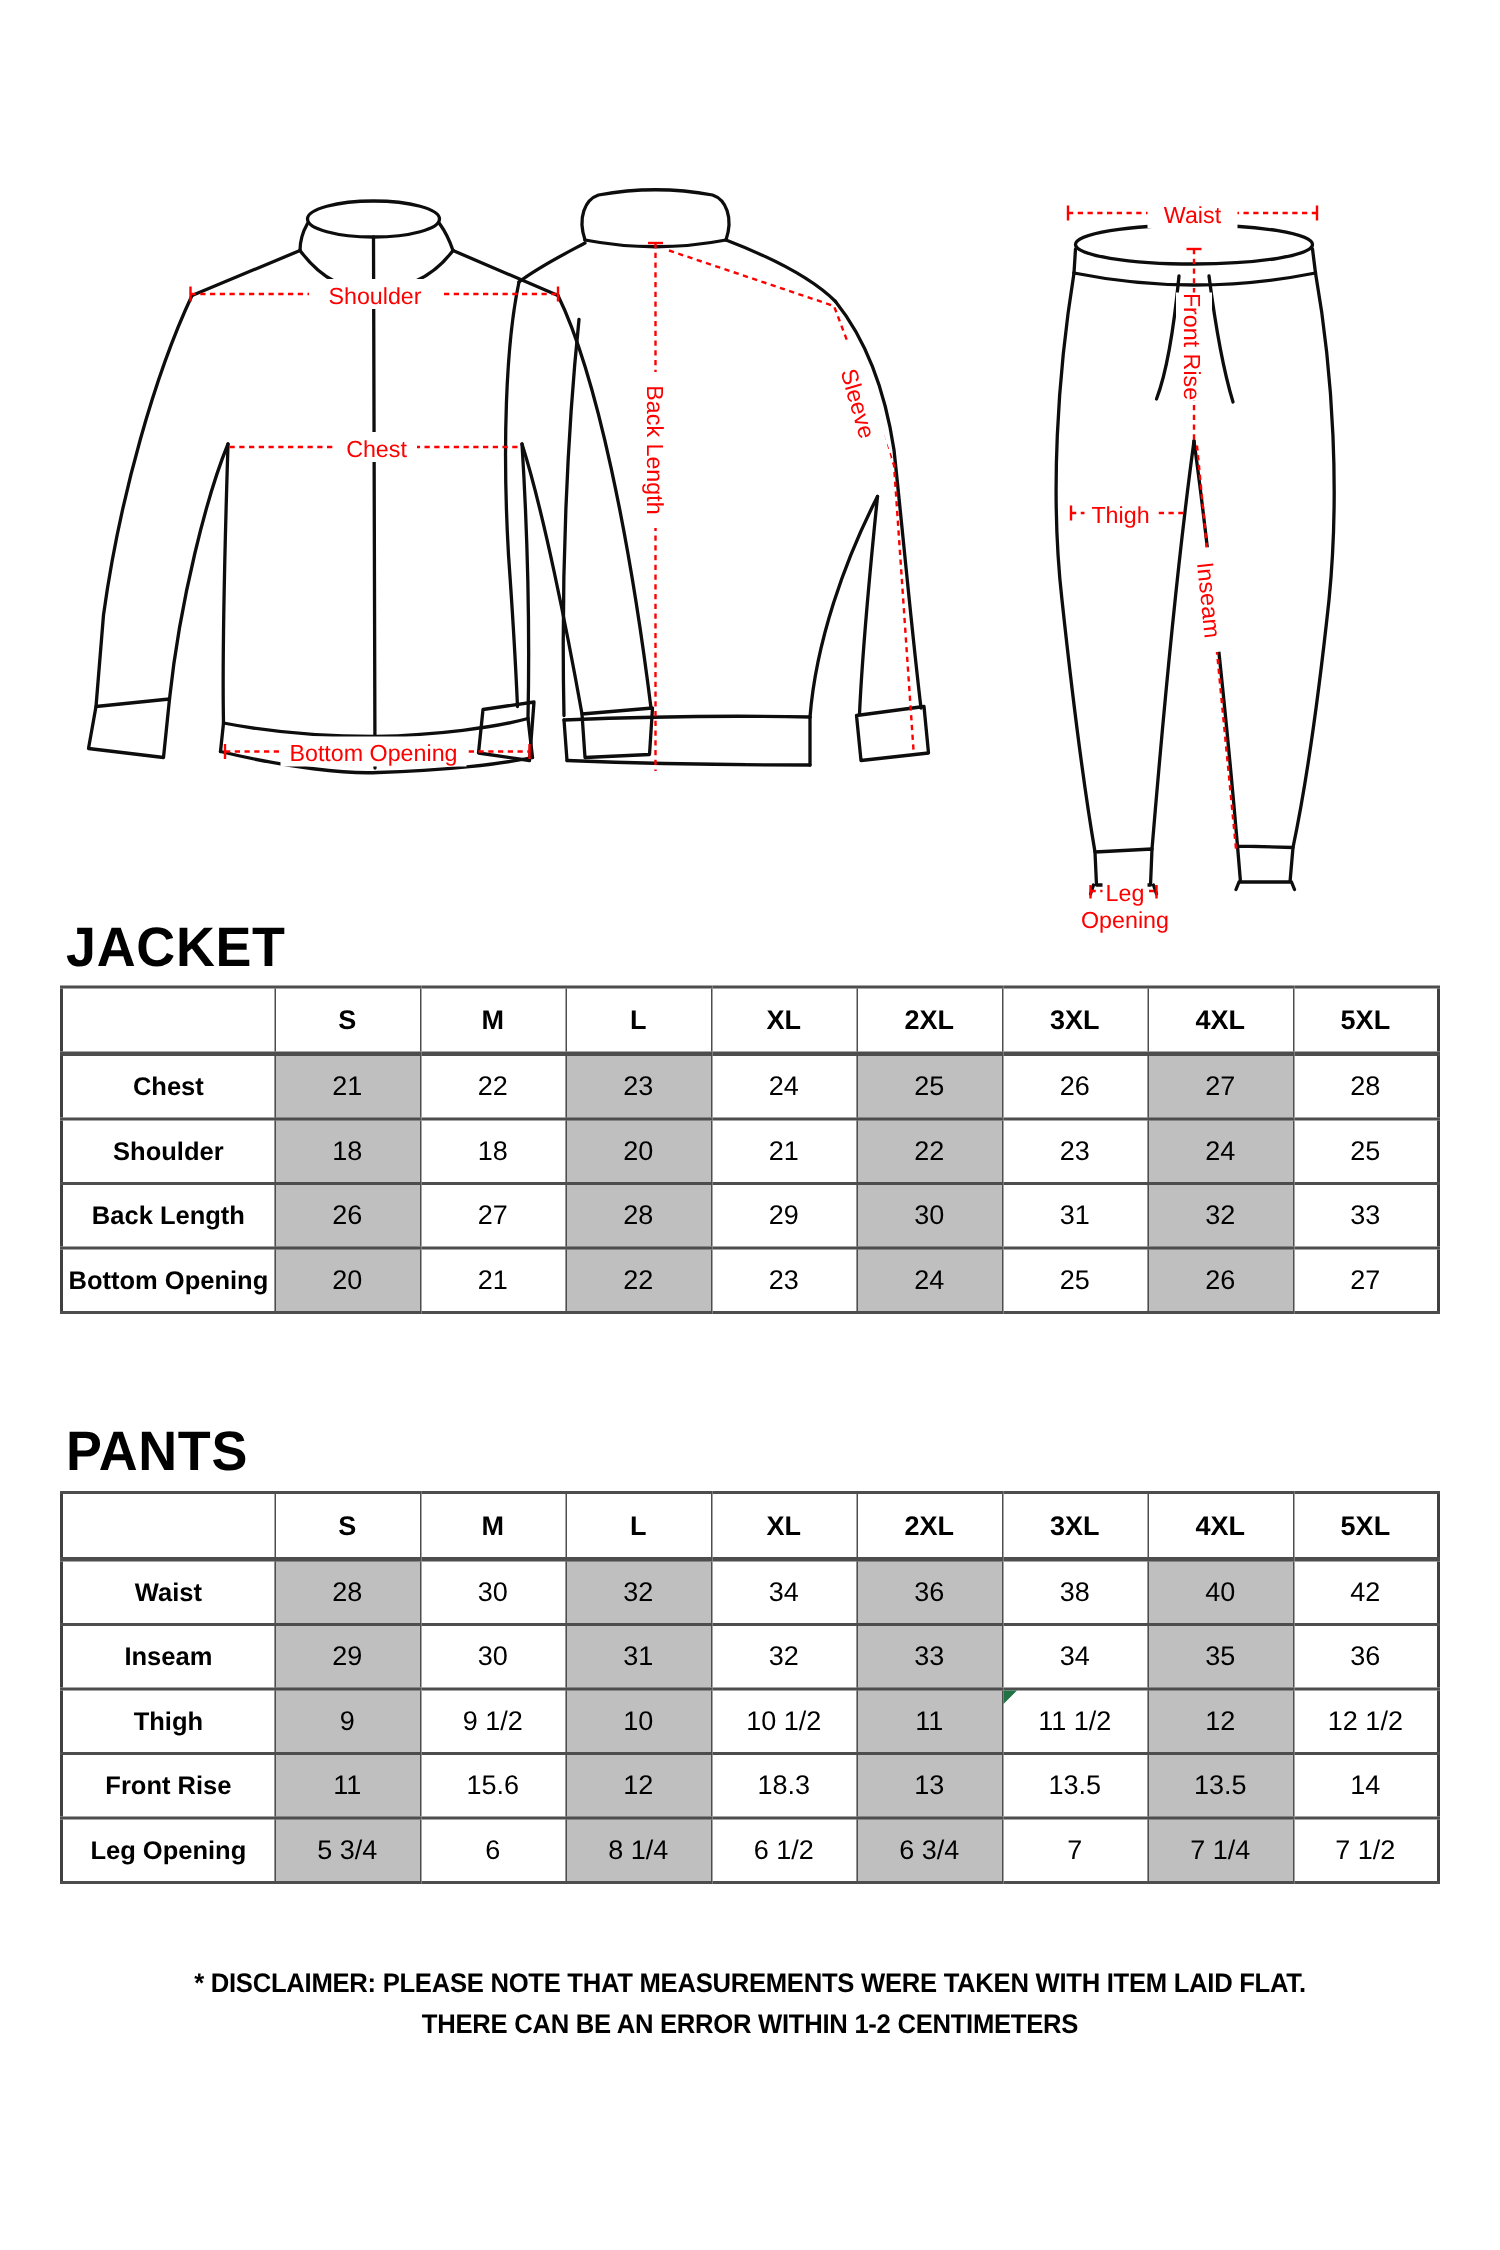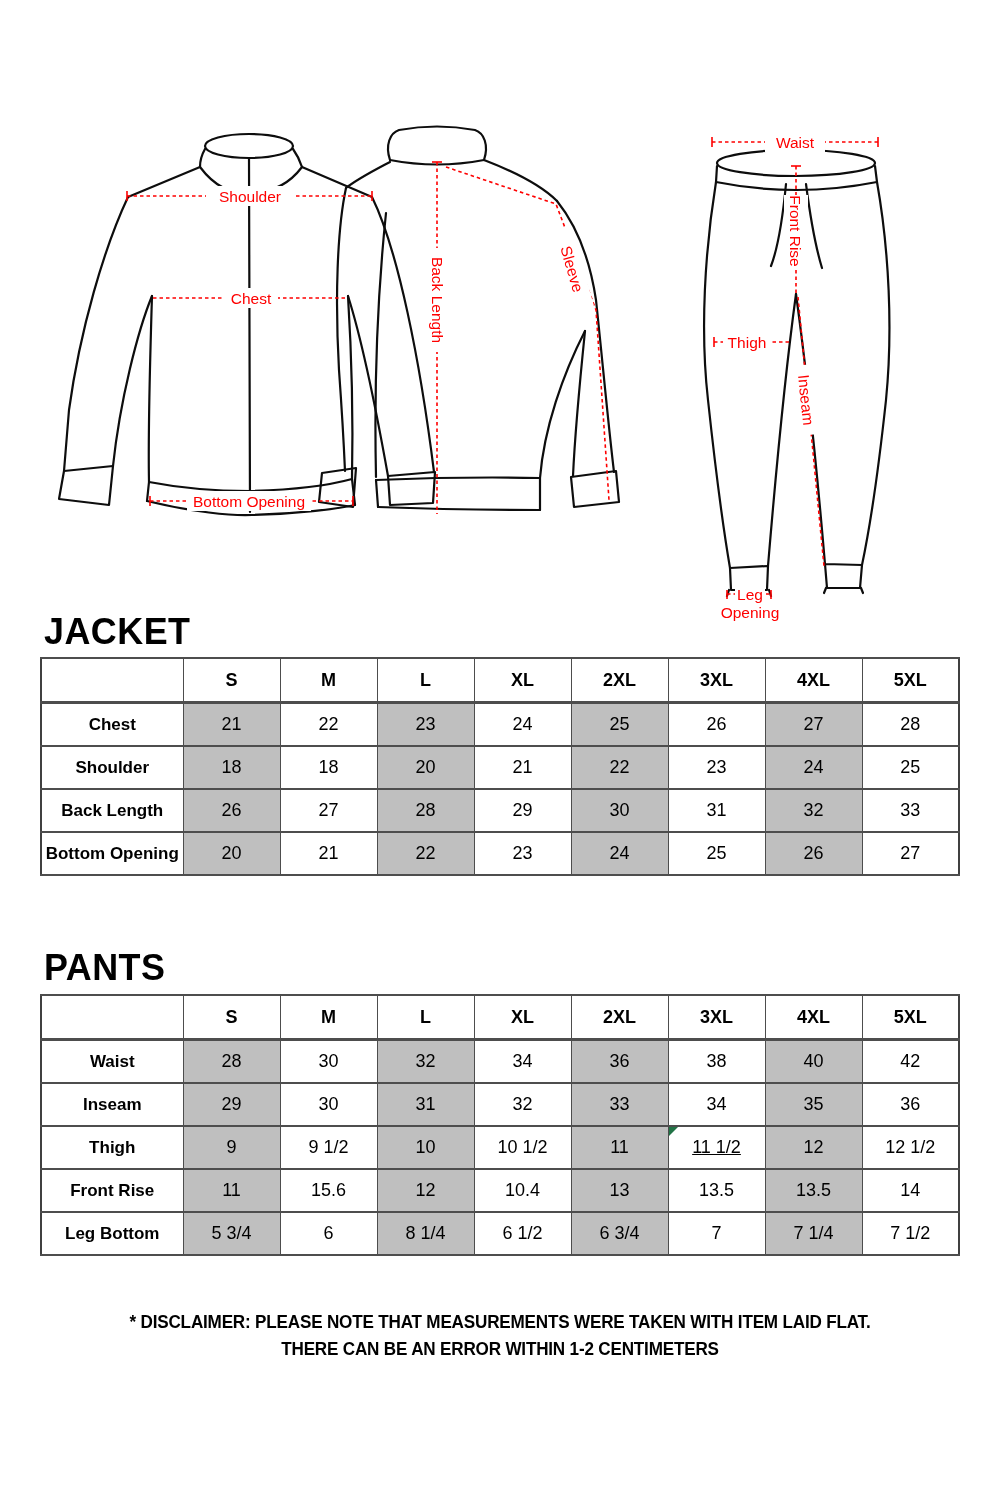--- a/index.html
+++ b/index.html
@@ -22,21 +22,21 @@
   #pants-table{top:994px;}
   col.labcol{width:142px;} col.szcol{width:97px;}
   .size-table th,.size-table td{
     border:1px solid #4d4d4d;border-top-width:2px;border-bottom-width:2px;
     height:41px;text-align:center;vertical-align:middle;
     font-size:18px;font-weight:normal;padding:0;
   }
   .size-table thead th{font-weight:bold;height:42px;border-bottom-width:3px;}
   .size-table tbody th{font-weight:bold;font-size:17px;}
   td.g{background:#bfbfbf;}
-  td.mk{position:relative;text-decoration:underline;}
+  td.mk{position:relative;}
   td.mk::before{
     content:"";position:absolute;left:0;top:0;width:0;height:0;
     border-top:9px solid #217346;border-right:9px solid transparent;
   }
   .disclaimer{
     position:absolute;top:1309px;left:0;width:1000px;text-align:center;
     font-size:18px;font-weight:bold;line-height:27px;letter-spacing:-.2px;
     transform:scaleX(.95);transform-origin:center;
   }
   
@@ -302,28 +302,28 @@
       <td class="g">11</td>
       <td class="mk">11 1/2</td>
       <td class="g">12</td>
       <td>12 1/2</td>
     </tr>
     <tr>
       <th>Front Rise</th>
       <td class="g">11</td>
       <td>15.6</td>
       <td class="g">12</td>
-      <td>10.4</td>
+      <td>18.3</td>
       <td class="g">13</td>
       <td>13.5</td>
       <td class="g">13.5</td>
       <td>14</td>
     </tr>
     <tr>
-      <th>Leg Bottom</th>
+      <th>Leg Opening</th>
       <td class="g">5 3/4</td>
       <td>6</td>
       <td class="g">8 1/4</td>
       <td>6 1/2</td>
       <td class="g">6 3/4</td>
       <td>7</td>
       <td class="g">7 1/4</td>
       <td>7 1/2</td>
     </tr>
   </tbody>

